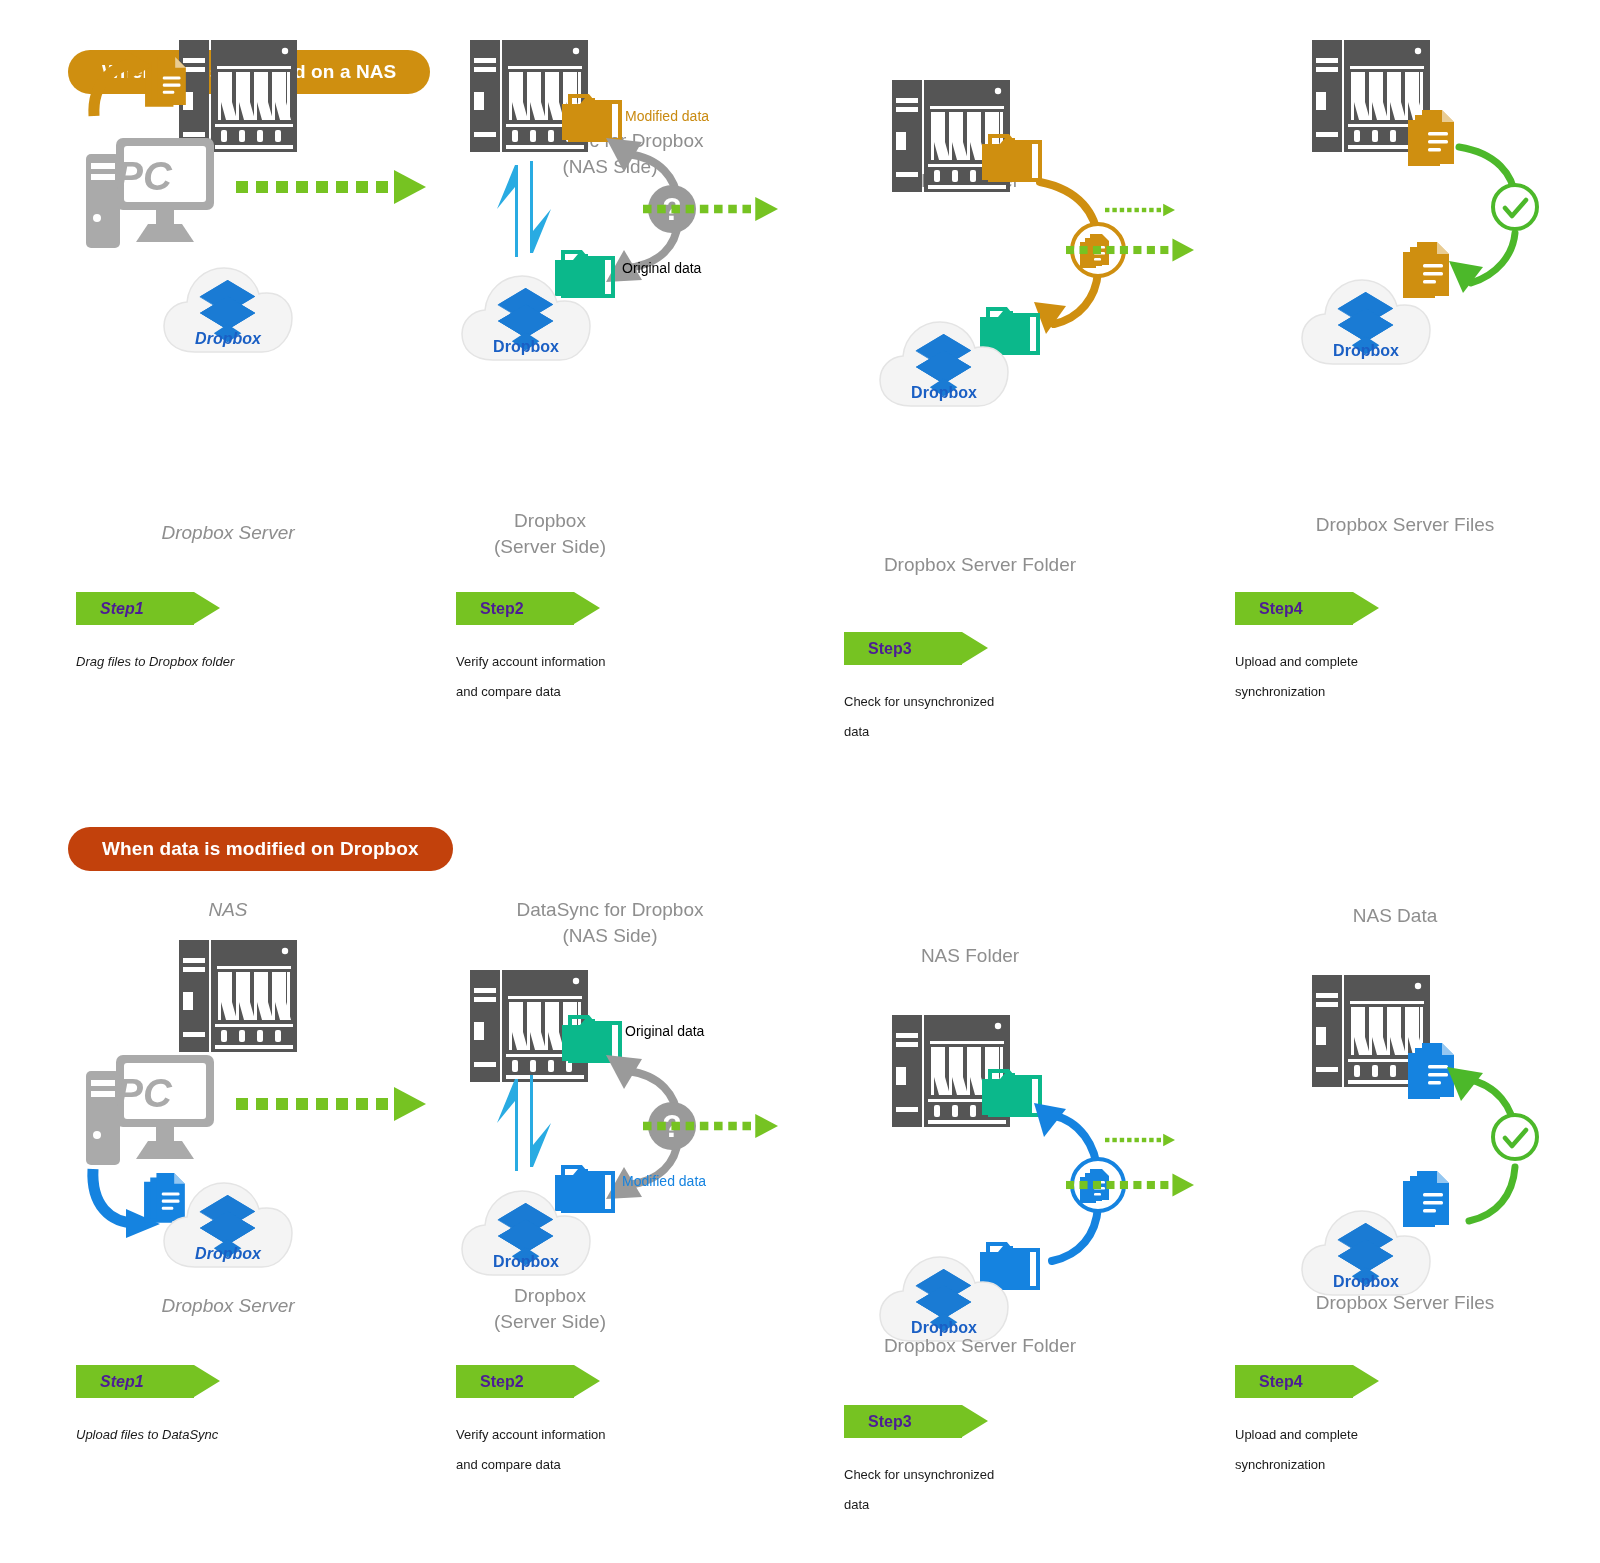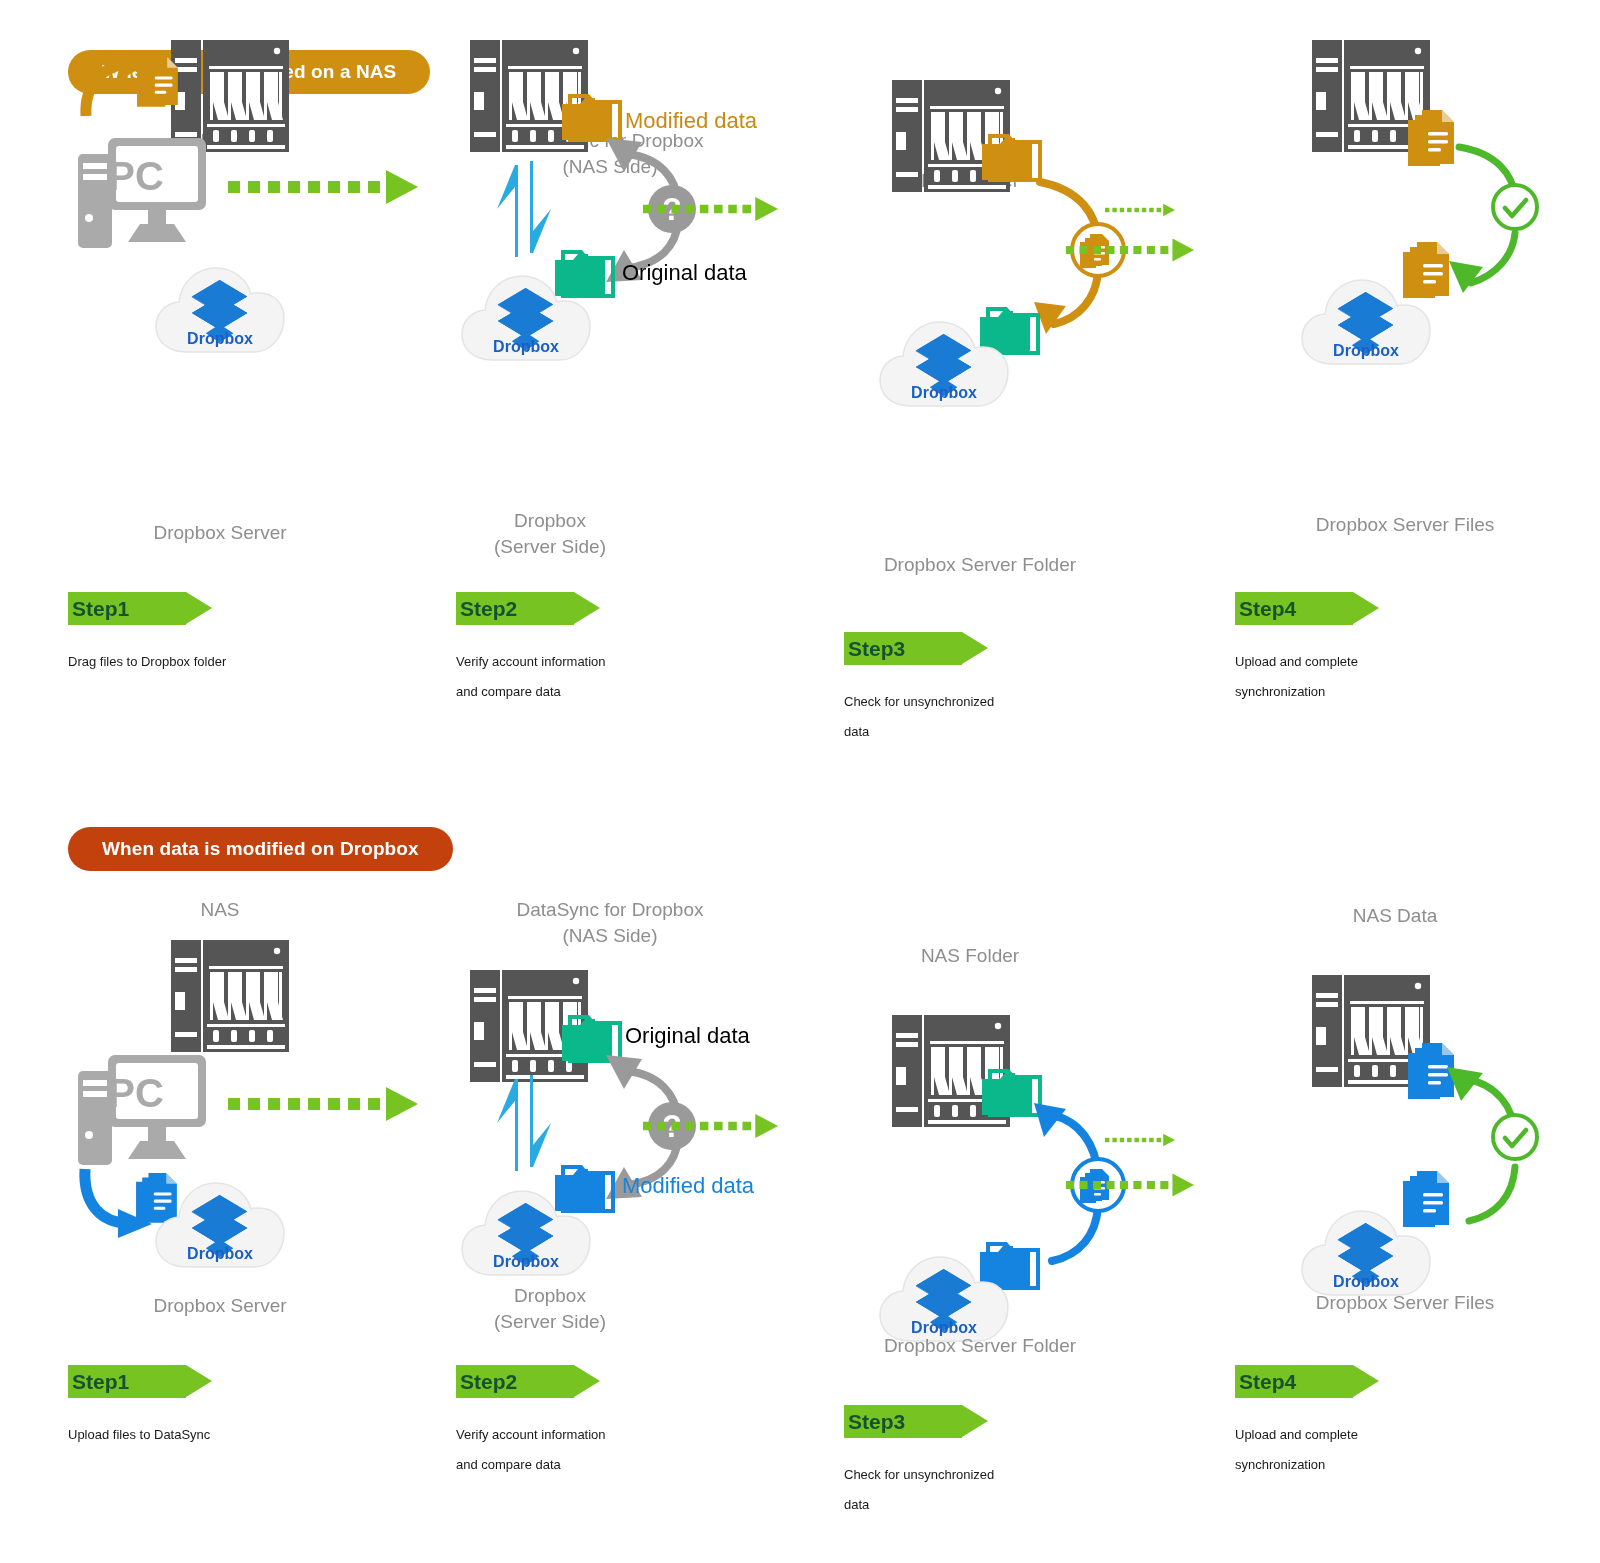--- a/index.html
+++ b/index.html
@@ -30,21 +30,21 @@
     font-size: 19px;
     font-weight: bold;
     letter-spacing: .1px;
     white-space: nowrap;
   }
   .badge-nas { background: #cf8f10; top: 50px; }
   .badge-dropbox { background: #c2410c; top: 827px; }
 
   
   .col { position: absolute; width: 400px; top: 0; height: 100%; }
-  .c1 { left: 20px; }
+  .c1 { left: 28px; font-style: italic; }
   .c2 { left: 410px; }
   .c3 { left: 830px; margin-top: 40px; }
   .c4 { left: 1235px; }
 
   .col-title {
     position: absolute;
     top: 0; left: 0; width: 400px;
     text-align: center;
     color: #8e8e8e;
     font-size: 19px;
@@ -61,25 +61,25 @@
     white-space: pre-line;
   }
 
   
   .step-wrap { position: absolute; width: 400px; }
   .step-chip {
     position: relative;
     display: block;
     width: 118px; height: 33px;
     background: #76c322;
-    color: #14532d;
-    font-size: 21px;
+    color: #4c1d95;
+    font-size: 16px;
     font-weight: bold;
     line-height: 33px;
-    padding-left: 4px;
+    padding-left: 24px;
   }
   .step-chip::after {
     content: "";
     position: absolute;
     left: 118px; top: 0;
     width: 0; height: 0;
     border-top: 16.5px solid transparent;
     border-bottom: 16.5px solid transparent;
     border-left: 26px solid #76c322;
   }
@@ -96,21 +96,21 @@
   .stage { position: absolute; left: 0; top: 0; width: 400px; height: 420px; }
   .abs { position: absolute; }
 
   
   .nas { width: 118px; height: 112px; }
   .pc  { width: 130px; height: 112px; }
   .cloud { width: 132px; height: 100px; }
 
   .label-mod, .label-orig {
     position: absolute;
-    font-size: 22px;
+    font-size: 14px;
     white-space: nowrap;
   }
   .label-mod-amber { color: #c98a10; }
   .label-orig-teal { color: #000000; }
   .label-mod-blue  { color: #1583e0; }
 
   svg { display: block; overflow: visible; }
 </style>
 </head>
 <body>

